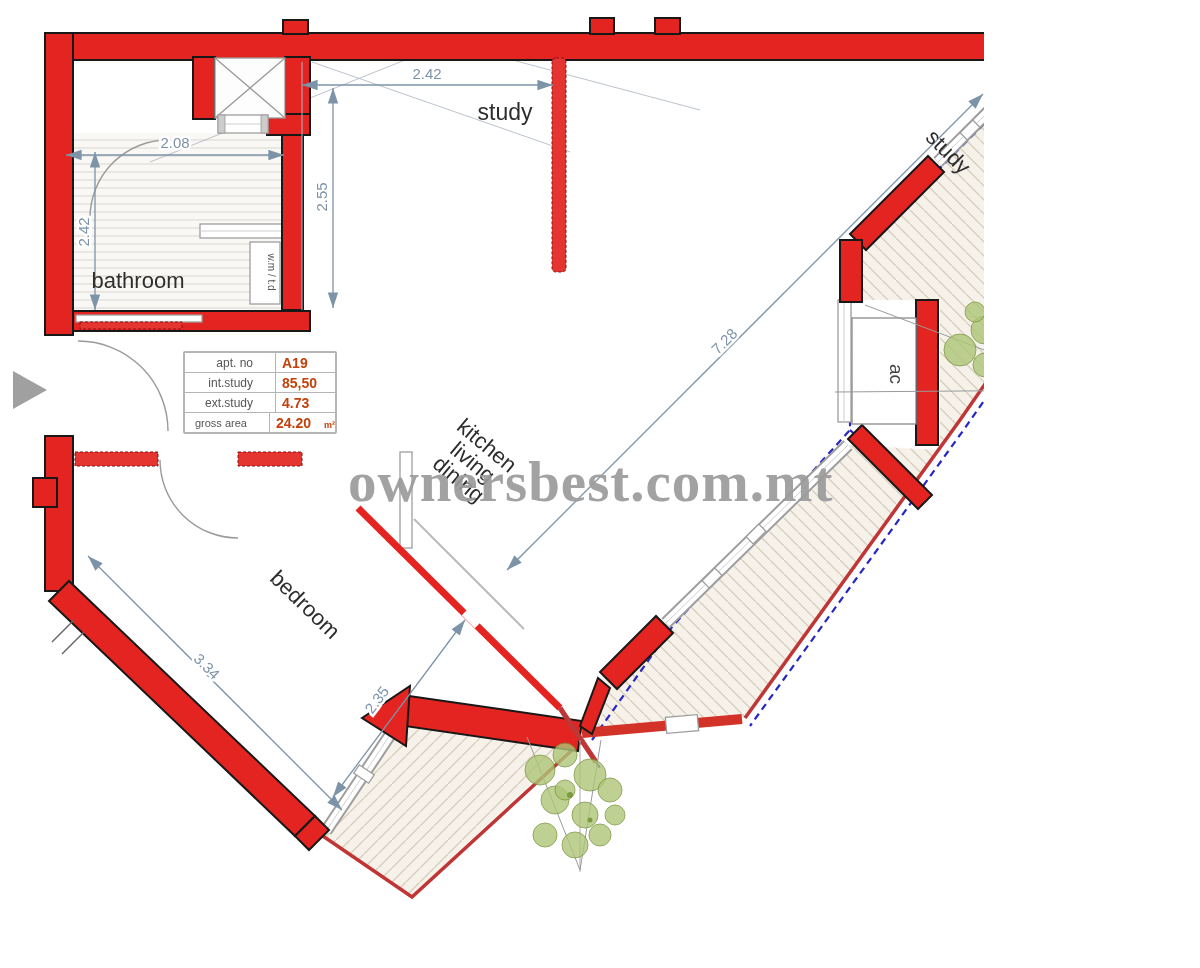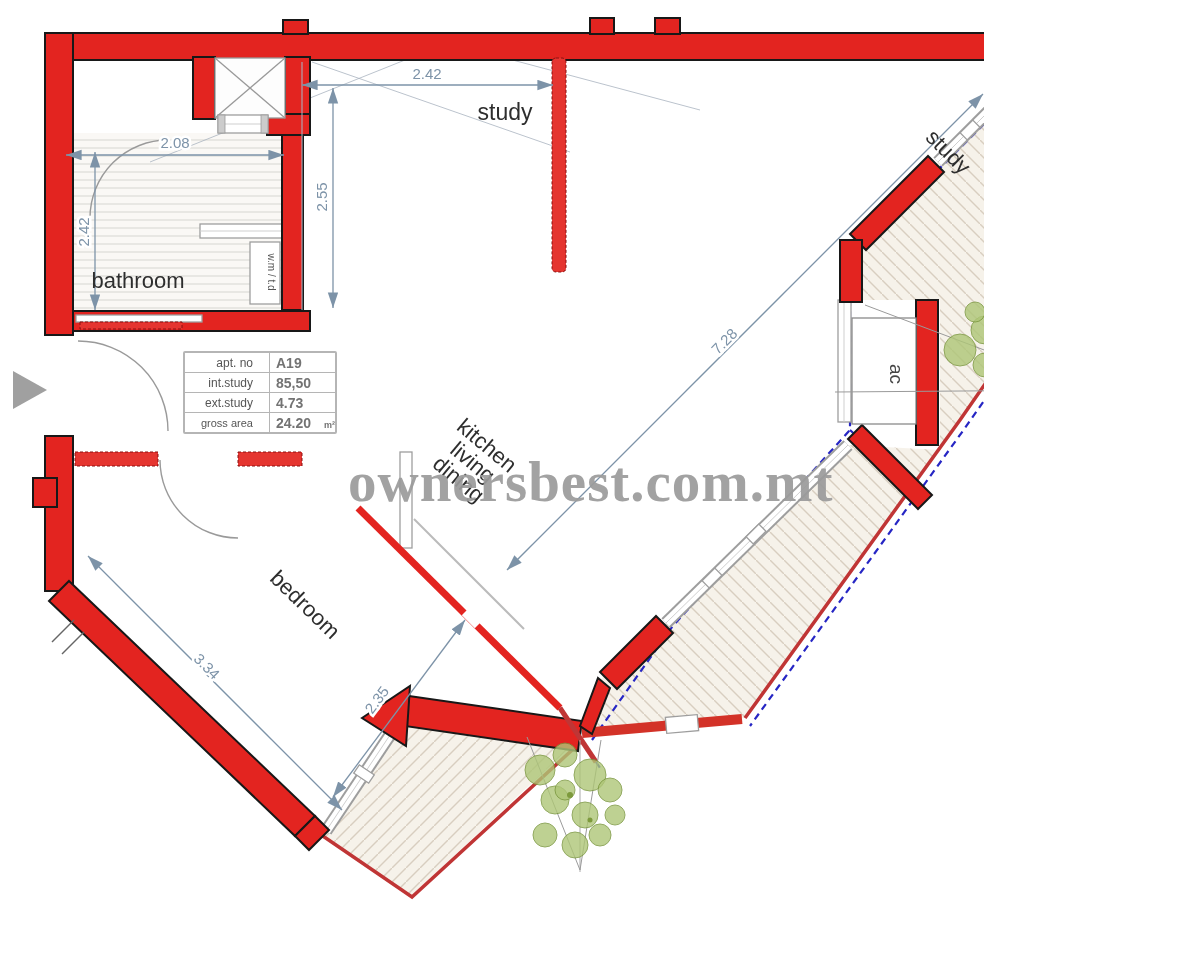--- a/index.html
+++ b/index.html
@@ -24,23 +24,23 @@
   .construct{stroke:#aab4c0;stroke-width:1;opacity:.8;}
   .plantc{fill:#aec677;stroke:#77943a;stroke-width:1;opacity:.8;}
   .ptri{stroke:#9a9a9a;stroke-width:1;fill:none;}
   .watermark{position:absolute;left:348px;top:449px;font-family:"Liberation Serif",serif;
              font-weight:bold;font-size:57px;color:#9b9b9b;letter-spacing:1px;opacity:.92;white-space:nowrap;}
   .info-table{position:absolute;left:183px;top:351px;width:150px;background:#fff;
               border:2px solid #b5b5b5;border-radius:2px;font-size:13px;color:#555;}
   .info-row{display:flex;border-bottom:1px solid #b5b5b5;height:19px;align-items:stretch;}
   .info-row:last-child{border-bottom:none;}
   .info-label{width:68px;border-right:1px solid #b5b5b5;display:flex;align-items:center;
-              justify-content:flex-end;padding-right:16px;font-size:12px;}
+              justify-content:flex-end;padding-right:22px;font-size:12px;}
   .info-row:last-child .info-label{font-size:11px;}
-  .info-value{display:flex;align-items:center;padding-left:6px;font-weight:bold;color:#737373;font-size:14px;}
+  .info-value{display:flex;align-items:center;padding-left:6px;font-weight:bold;color:#c2410c;font-size:14px;}
   .unit{font-size:9px;margin-left:13px;transform:translateY(2px);}
 </style>
 </head>
 <body>
 
 <div id="stage">
 
 <svg width="1200" height="968" viewBox="0 0 1200 968">
   <defs>
     <marker id="arr" markerWidth="13" markerHeight="10" refX="12" refY="4" orient="auto-start-reverse">

